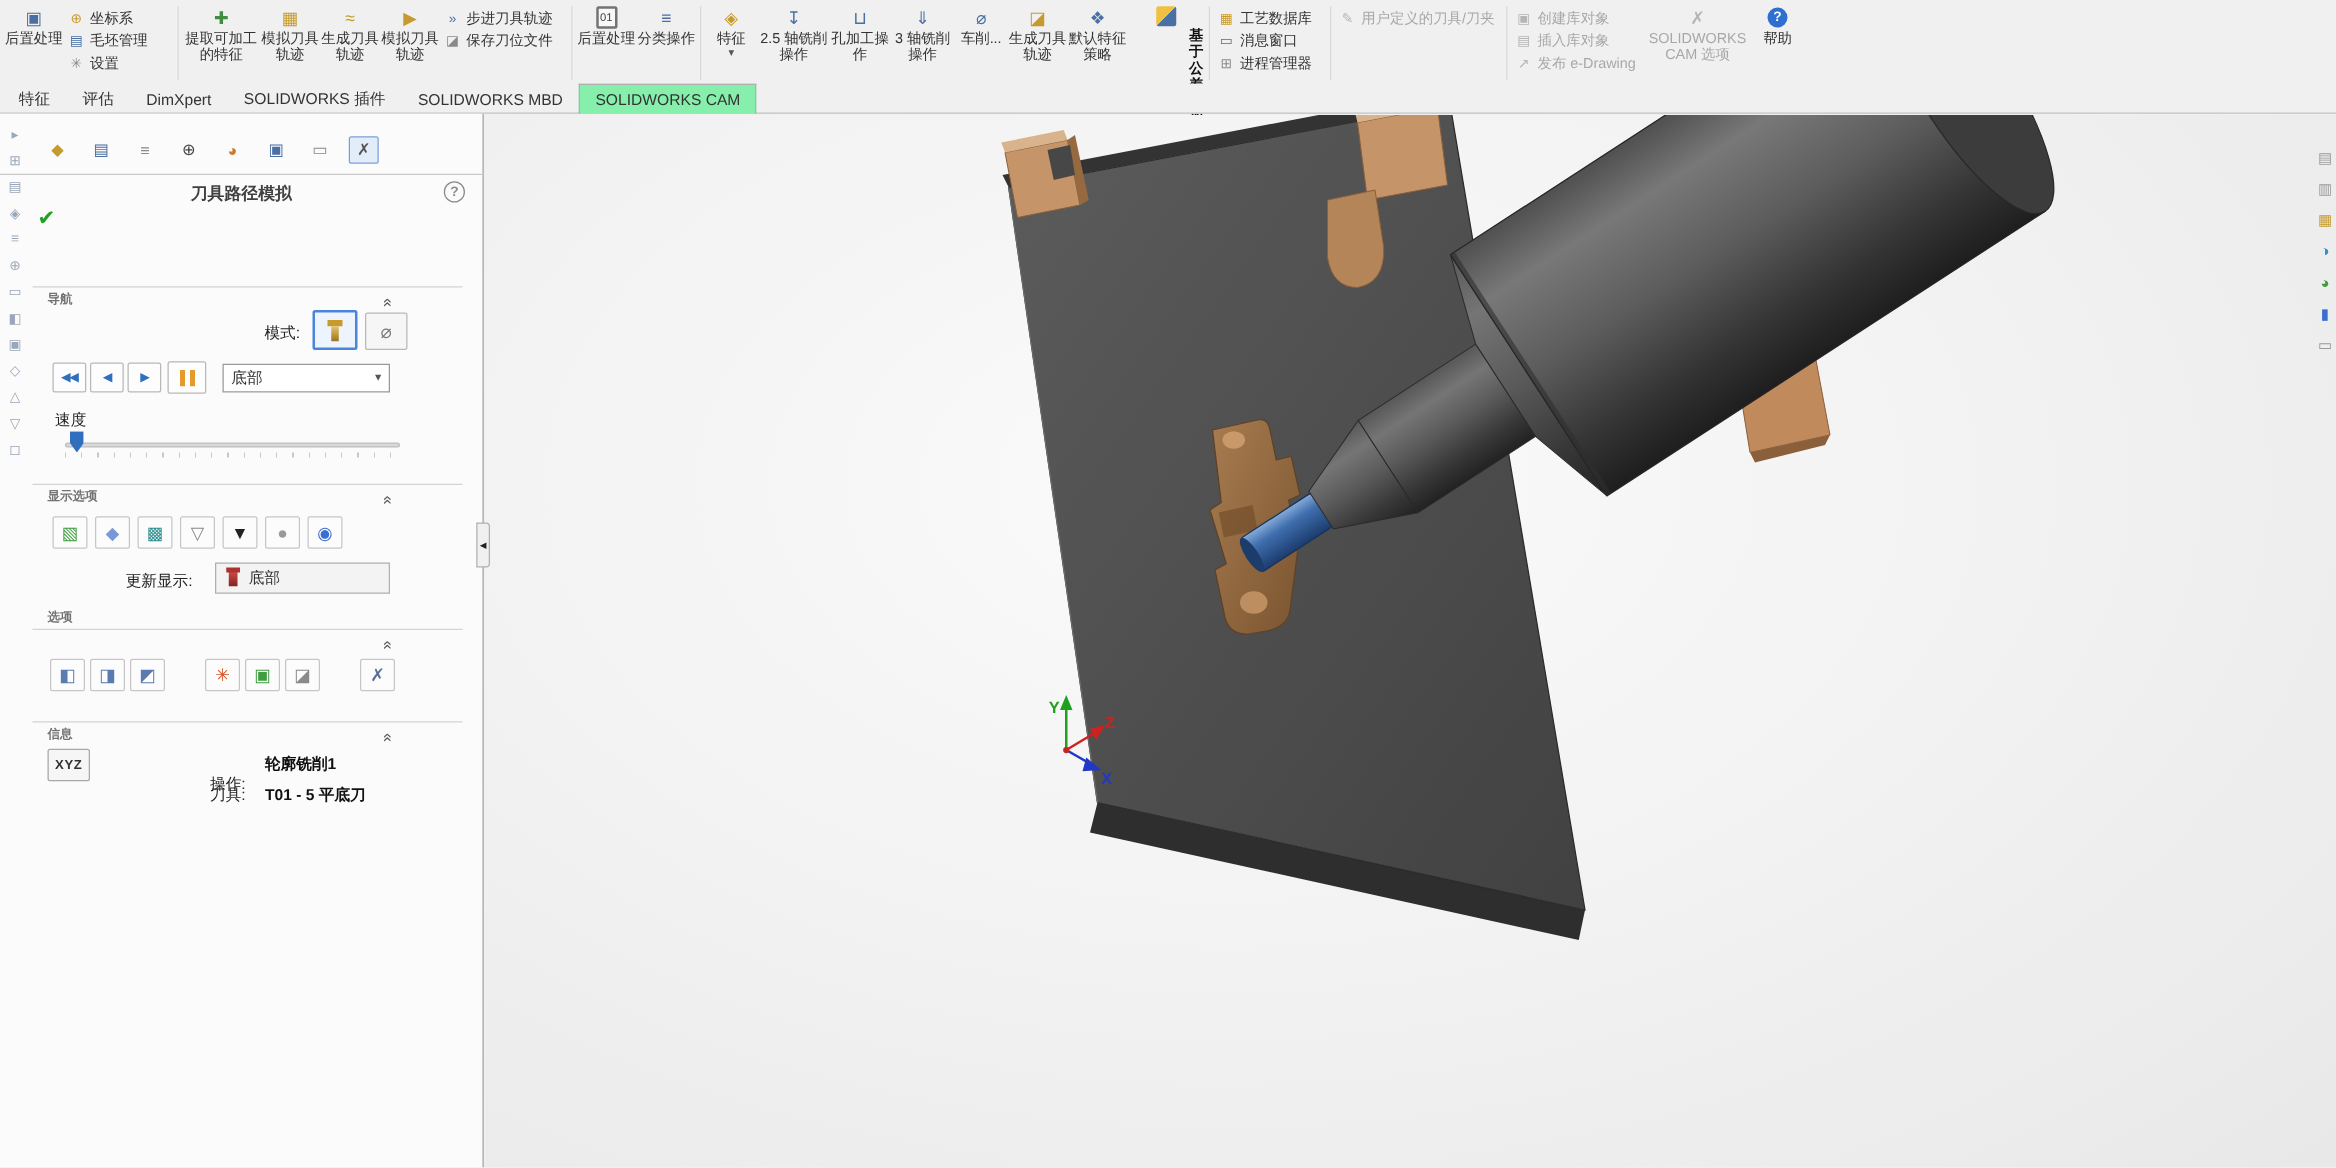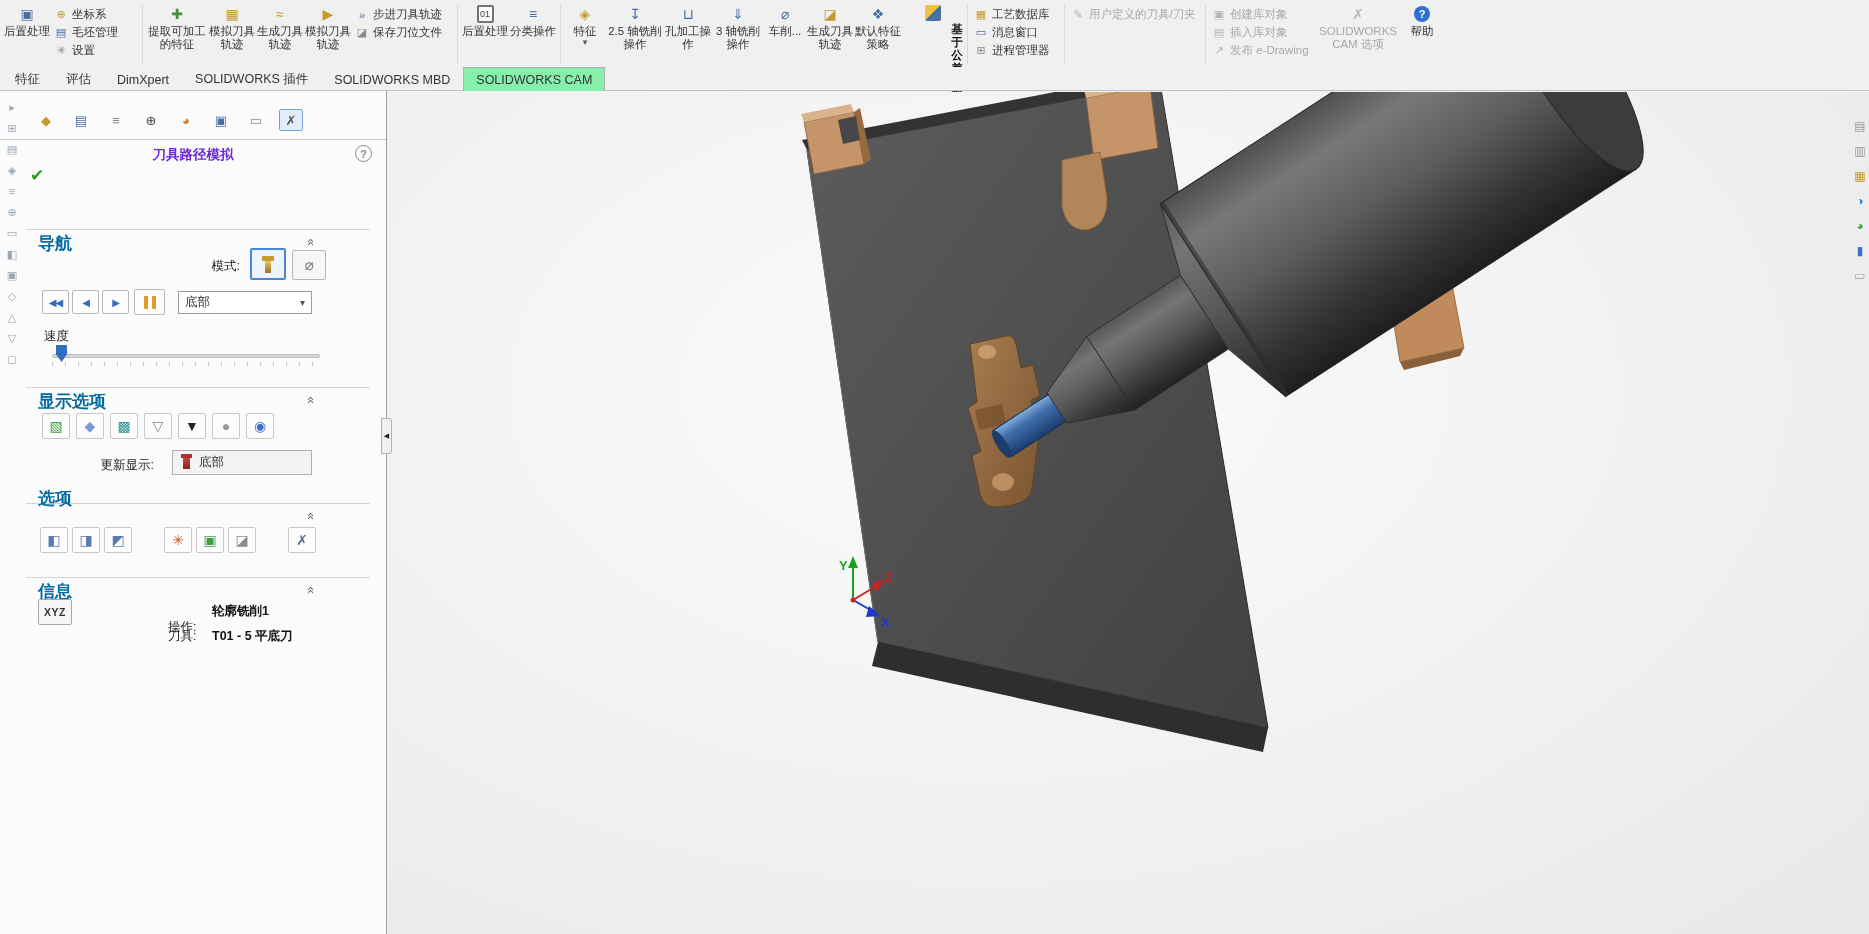--- a/index.html
+++ b/index.html
@@ -40,27 +40,27 @@
   .pm-panel{position:absolute;left:0;top:91px;width:387px;bottom:0;background:#fbfbfb;
     border-right:1px solid #a0a0a0;}
   .tree-strip{position:absolute;left:2px;top:8px;display:flex;flex-direction:column;gap:5px;width:20px;align-items:center;}
   .tree-ic{font-size:11px;color:#9aa7b8;height:16px;display:flex;align-items:center;justify-content:center;}
   .pm-tabs{position:absolute;left:34px;top:18px;display:flex;gap:11px;align-items:center;}
   .pmtab{width:24px;height:22px;display:flex;align-items:center;justify-content:center;font-size:13px;}
   .pmtab.pressed{border:1px solid #7aa0d8;background:#e3edfa;border-radius:2px;}
   .t1{color:#c79a2e}.t2{color:#4a6fa5}.t3{color:#8a8a8a}.t4{color:#444}.t5{color:#d07a2e}.t6{color:#4a6fa5}.t7{color:#8a8a8a}.t8{color:#555}
   .pm-divider{position:absolute;left:0;right:0;top:48px;height:1px;background:#c9c9c9;}
   .pm-title{position:absolute;left:63px;top:55px;width:260px;text-align:center;font-weight:bold;
-    font-size:13.5px;color:#6d28d9;}
+    font-size:13.5px;color:#404040;}
   .pm-help{position:absolute;right:14px;top:54px;width:17px;height:17px;border-radius:50%;
     border:1.5px solid #8a8a8a;color:#8a8a8a;font-size:11px;font-weight:bold;display:flex;
     align-items:center;justify-content:center;}
   .pm-check{position:absolute;left:30px;top:74px;color:#21a121;font-size:17px;font-weight:bold;}
   .sec-line{position:absolute;left:26px;right:16px;height:1px;background:#d4d4d4;}
-  .sec-head{position:absolute;left:38px;font-weight:bold;font-size:17px;color:#0369a1;}
+  .sec-head{position:absolute;left:38px;font-weight:bold;font-size:10px;color:#737373;}
   .chev{position:absolute;left:308px;display:inline-block;transform:rotate(90deg);color:#555;
     font-size:13px;letter-spacing:-1px;}
   .plabel{position:absolute;font-size:12.5px;color:#222;}
   .pvalue{position:absolute;font-size:12.5px;color:#111;font-weight:bold;}
   .mode-btn{position:absolute;width:36px;height:32px;border:1px solid #b8b8b8;background:#f6f6f6;
     border-radius:2px;display:flex;align-items:center;justify-content:center;}
   .mode-btn.sel{border:2px solid #4a86d8;background:#edf4fd;}
   .g-turn{color:#7a7a7a;font-size:15px;}
   .etool{position:relative;width:12px;height:17px;}
   .etool .cap{position:absolute;top:0;left:0;right:0;height:5px;background:#c79a2e;}

